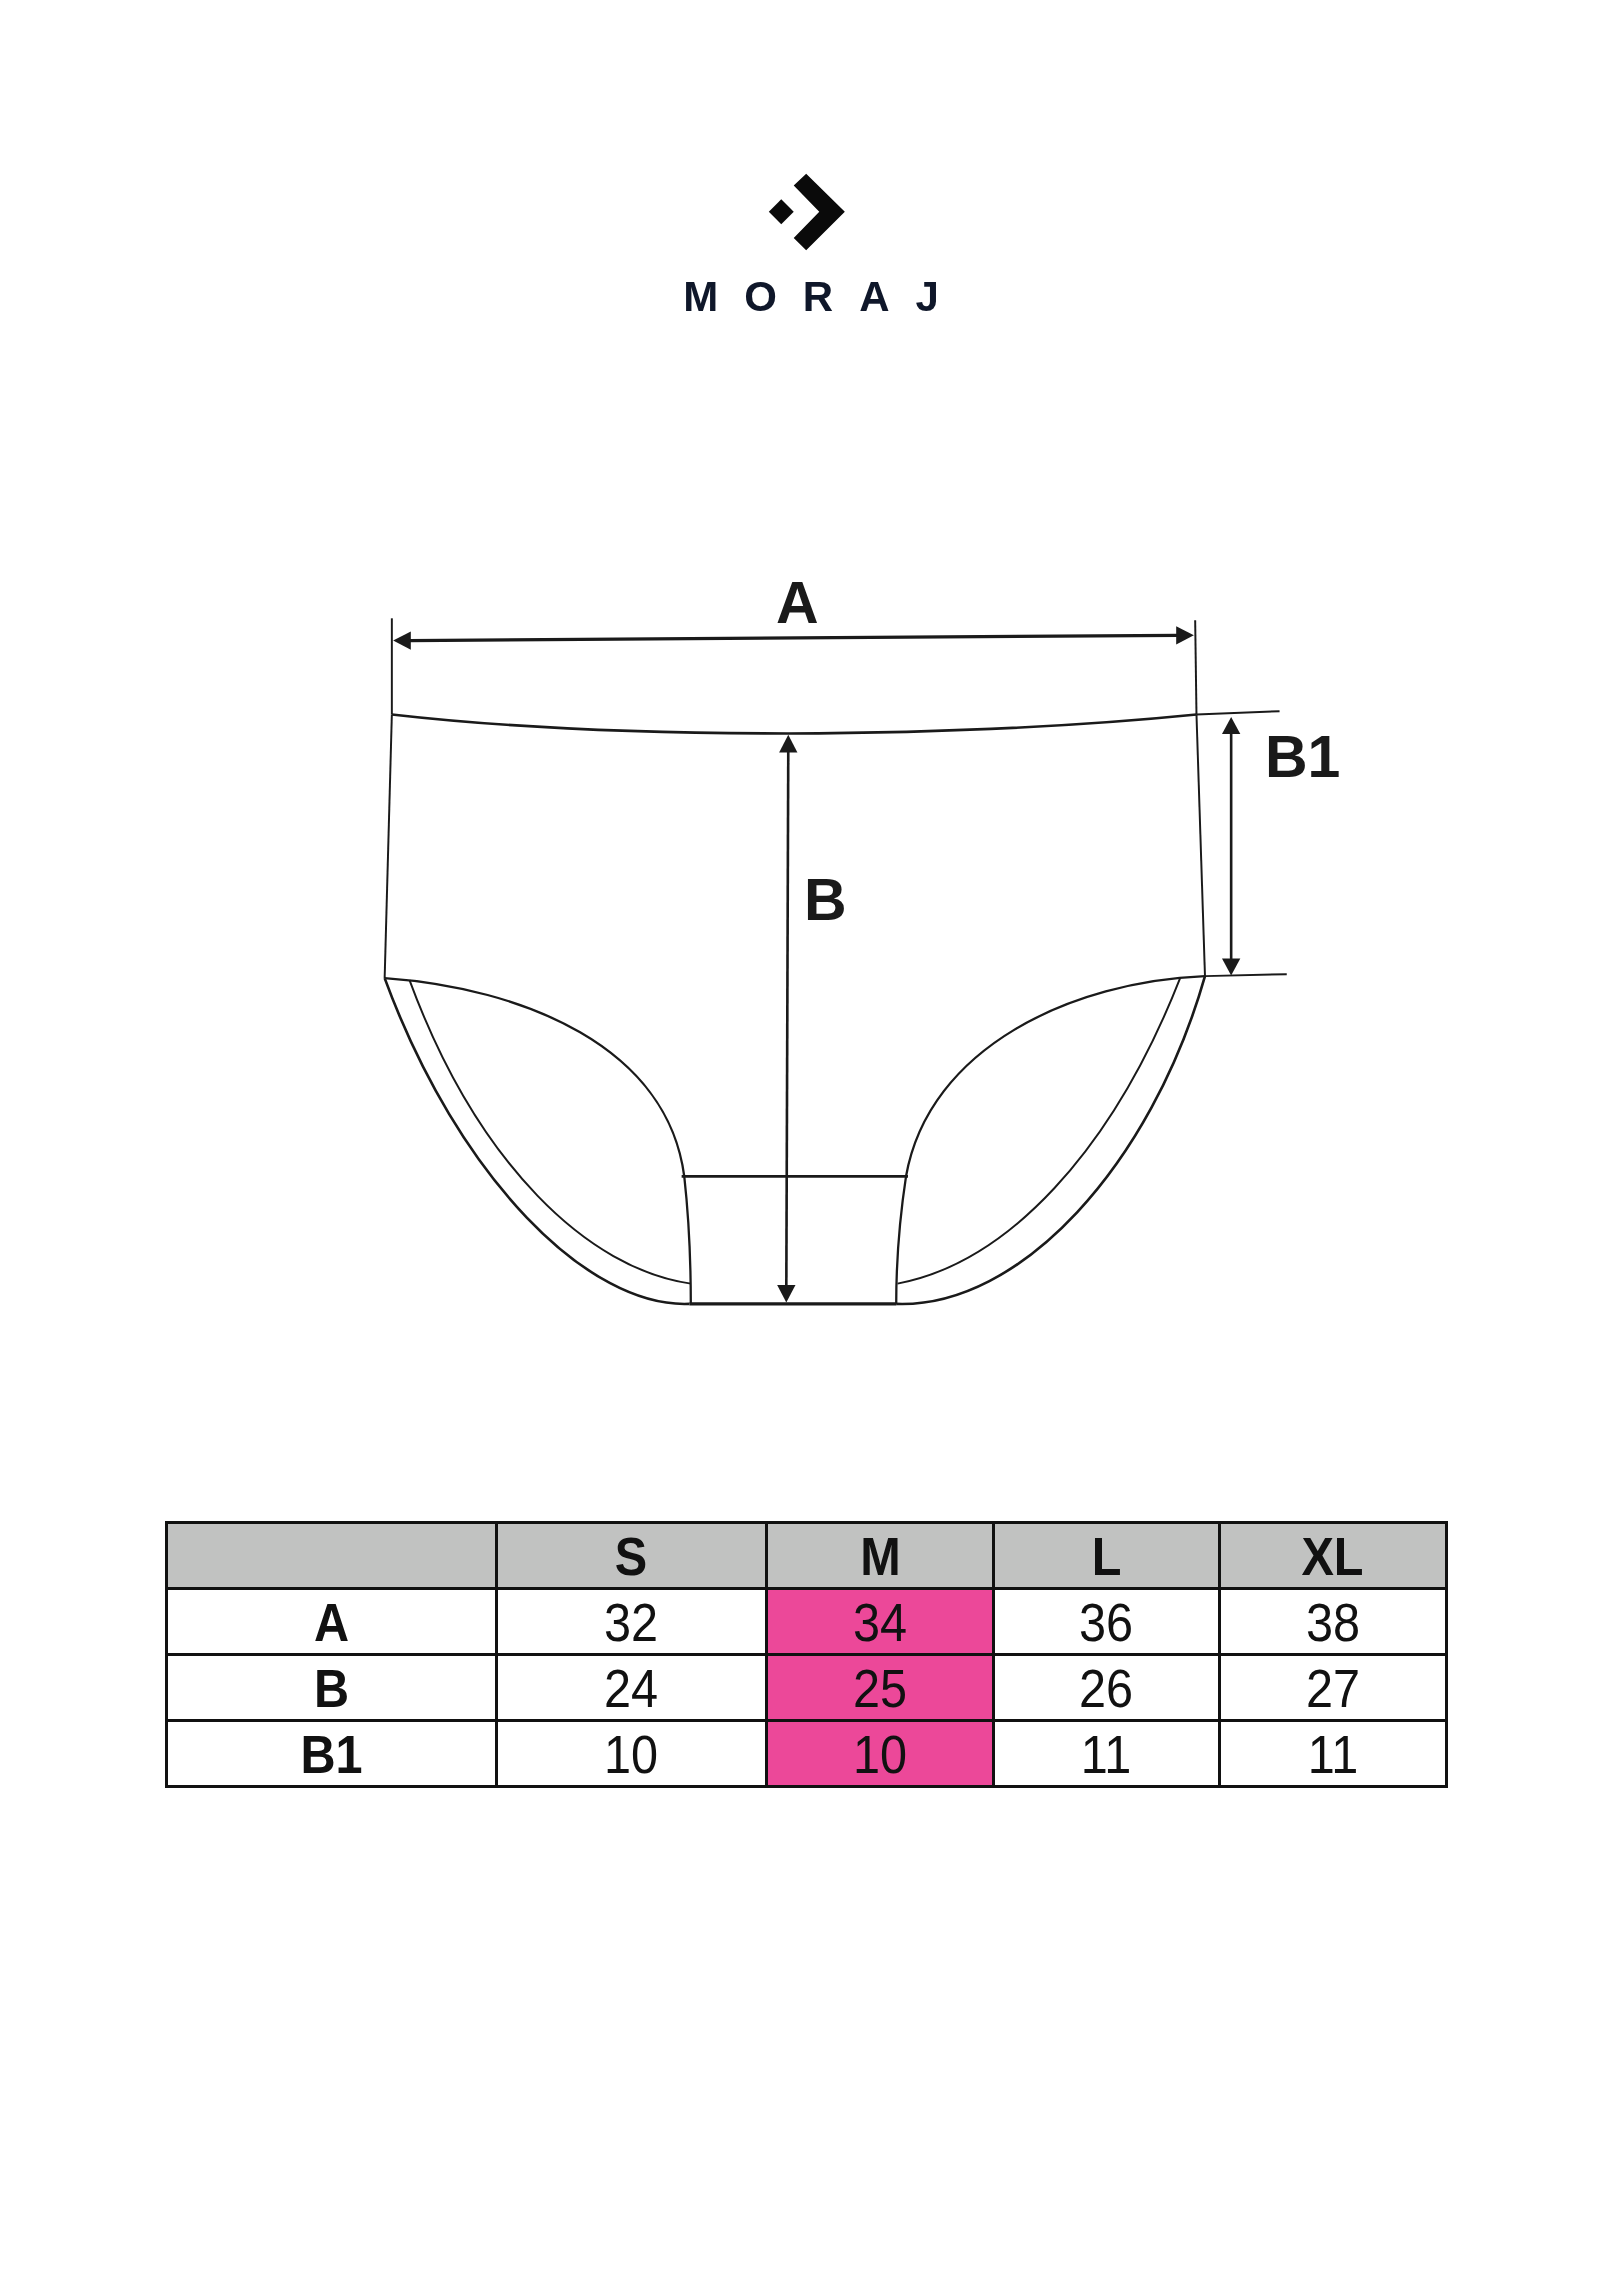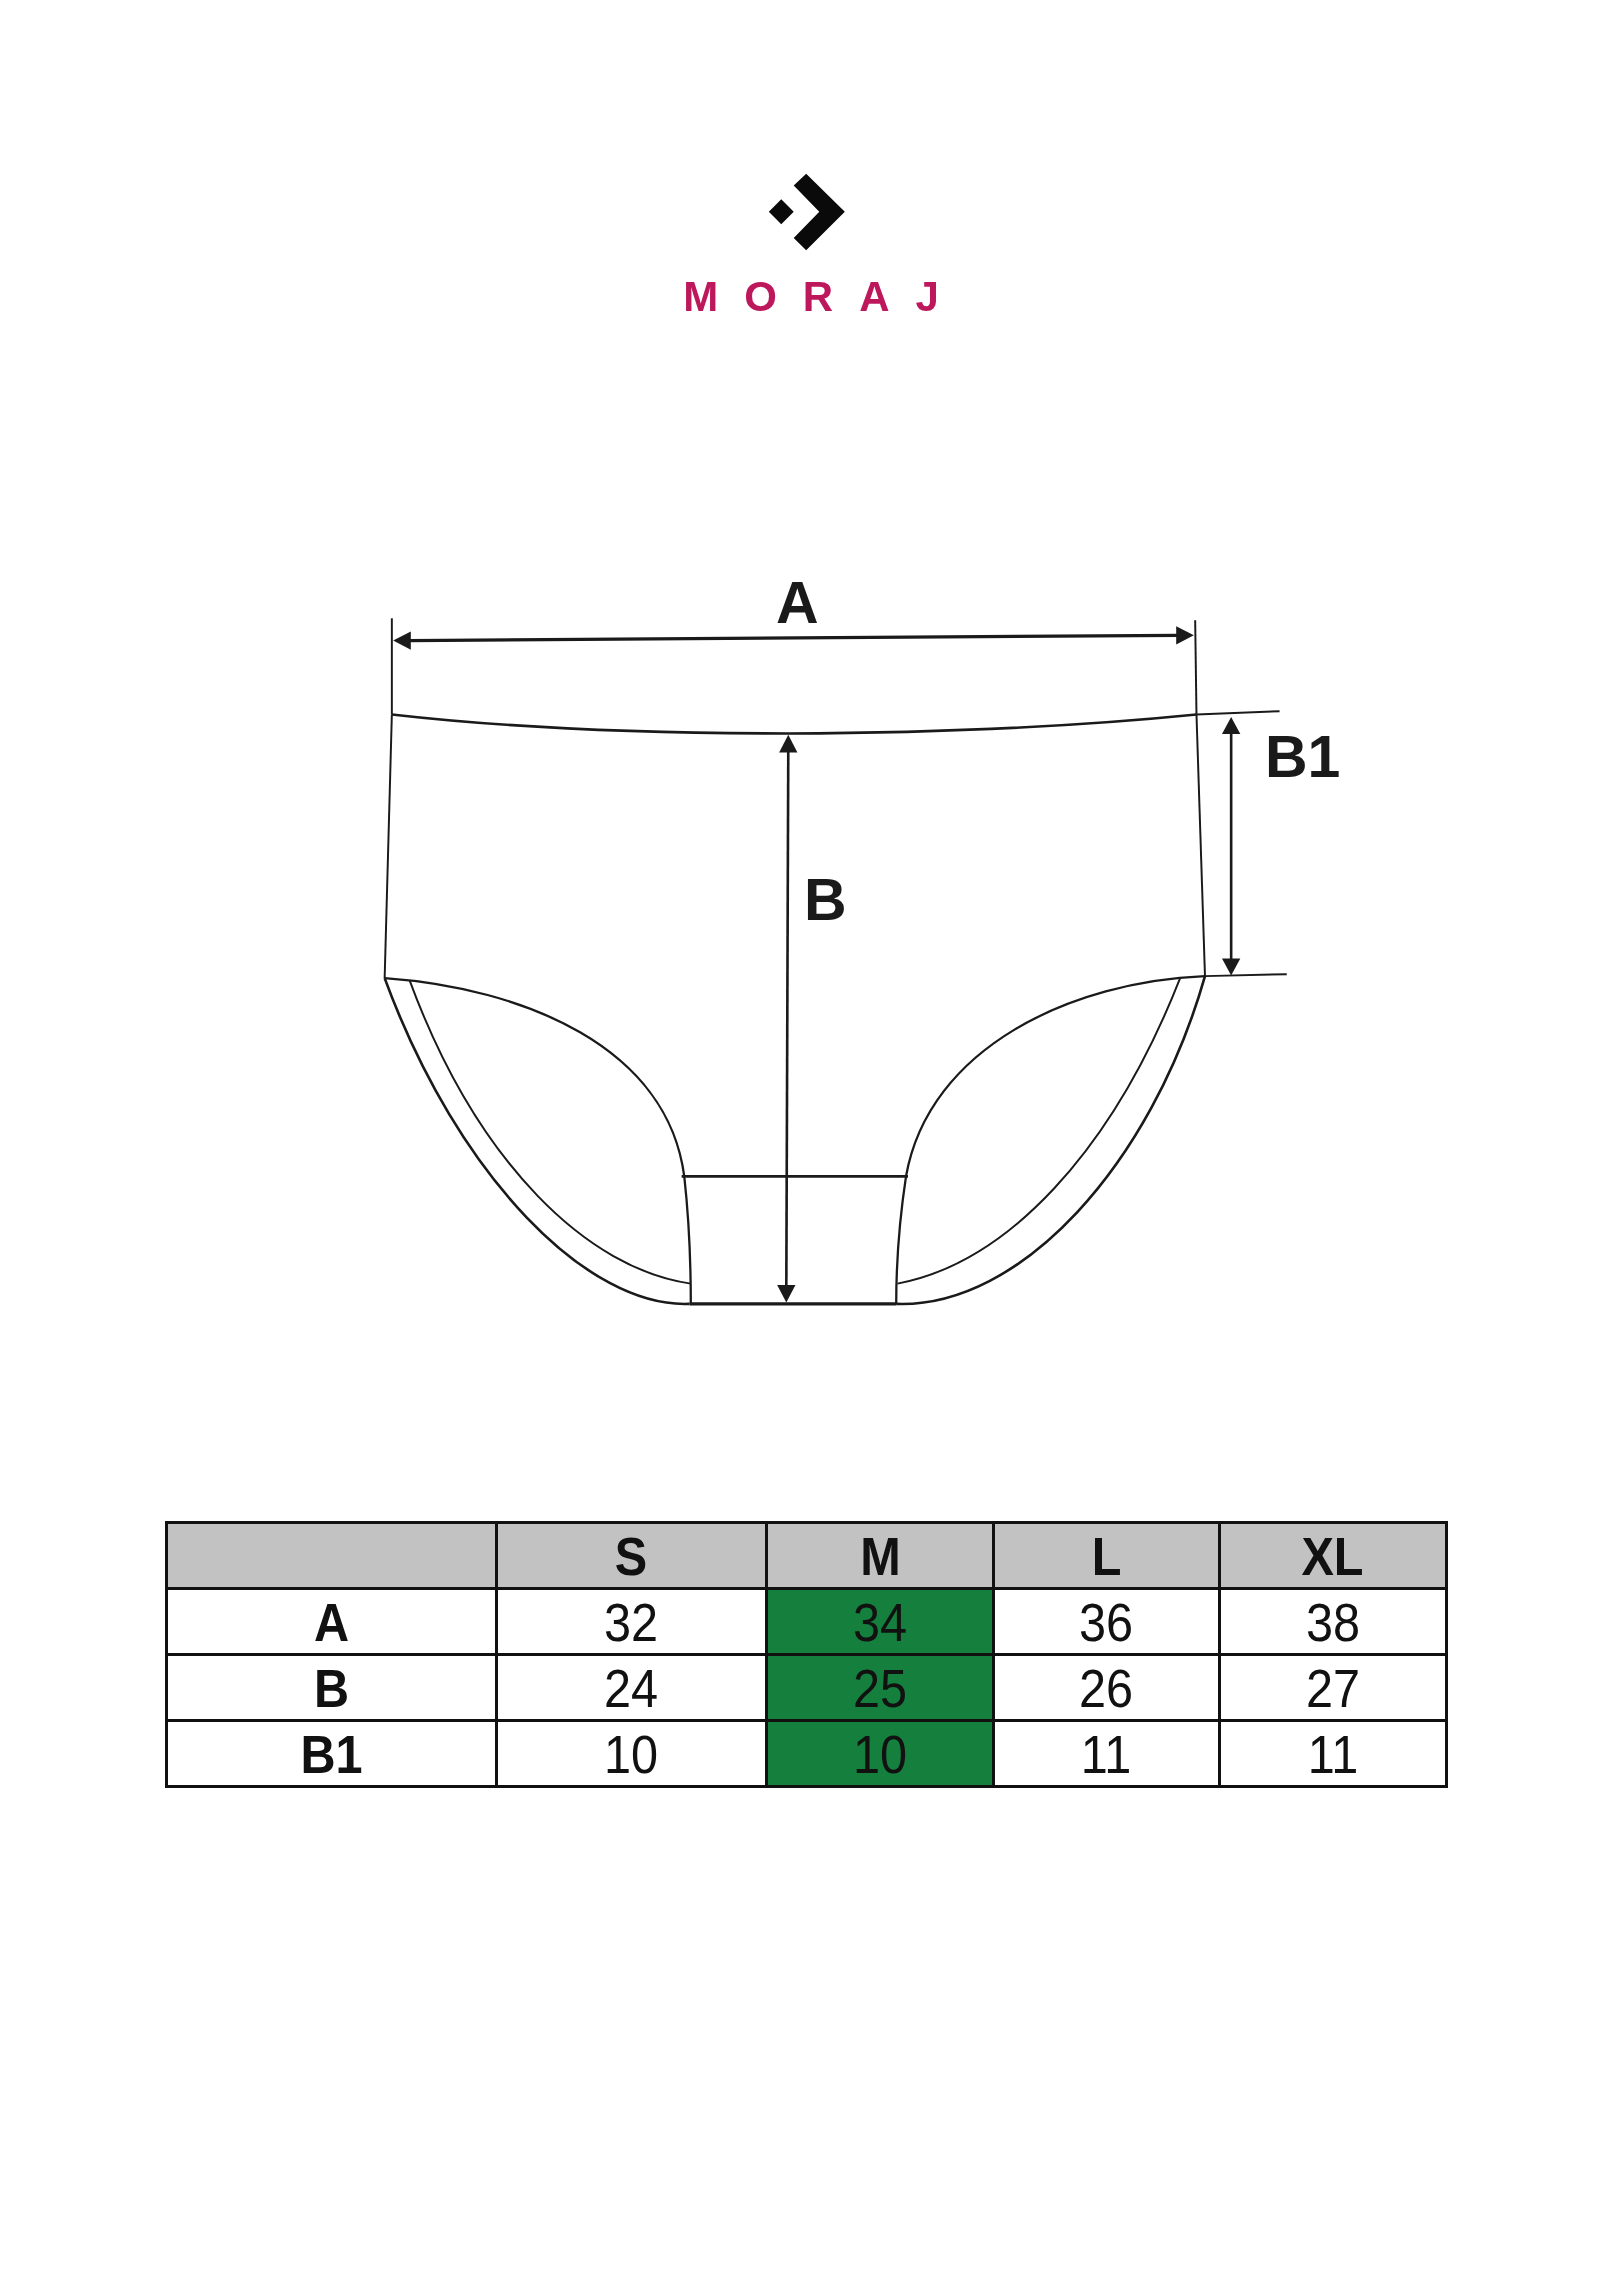--- a/index.html
+++ b/index.html
@@ -2,33 +2,33 @@
 <html style="font-size:10.5px"><head>
 <meta charset="utf-8">
 <style>
   html, body { margin:0; padding:0; background:#ffffff; }
   body { width:1623px; height:2295px; position:relative; overflow:hidden;
          font-family:"Liberation Sans", "DejaVu Sans", sans-serif; color:#111; }
   .abs { position:absolute; }
   #logo-icon { left:759px; top:167px; width:95px; height:92px; }
   #brand { left:654px; top:274px; width:314px; height:46px; text-align:center;
            font-size:42px; line-height:46px; letter-spacing:26px; font-weight:bold;
-           padding-left:26px; box-sizing:border-box; color:#be185d; }
+           padding-left:26px; box-sizing:border-box; color:#0f172a; }
   #diagram { left:0; top:0; width:1623px; height:1374px; }
   .lbl { position:absolute; font-weight:bold; font-size:59px; line-height:59px; color:#1a1a1a; }
   #lbl-a { left:776px; top:574px; }
   #lbl-b { left:804px; top:871px; }
   #lbl-b1 { left:1265px; top:728px; }
   #size-table { position:absolute; left:165px; top:1521px; border-collapse:collapse;
                 table-layout:fixed; }
   #size-table td { border:3.3px solid #111; padding:0; text-align:center; vertical-align:middle;
                    font-size:54px; line-height:54px; height:63px; background:#ffffff; }
   #size-table tr.head td { background:#c1c2c1; font-weight:bold; }
   #size-table td.rowhead { font-weight:bold; }
-  #size-table td.hl { background:#15803d; }
+  #size-table td.hl { background:#ec4899; }
   .cell-txt { display:inline-block; transform:scaleX(0.9); }
 </style>
 </head>
 <body>
 
 <svg id="logo-icon" class="abs" viewBox="1160 255 145 140" xmlns="http://www.w3.org/2000/svg">
   <polygon points="1175,323 1194,304 1213,323 1194,342" fill="#0a0a0a"></polygon>
   <polygon points="1232,265 1291,323 1232,382 1213,363 1252,323 1213,283" fill="#0a0a0a"></polygon>
 </svg>
 

